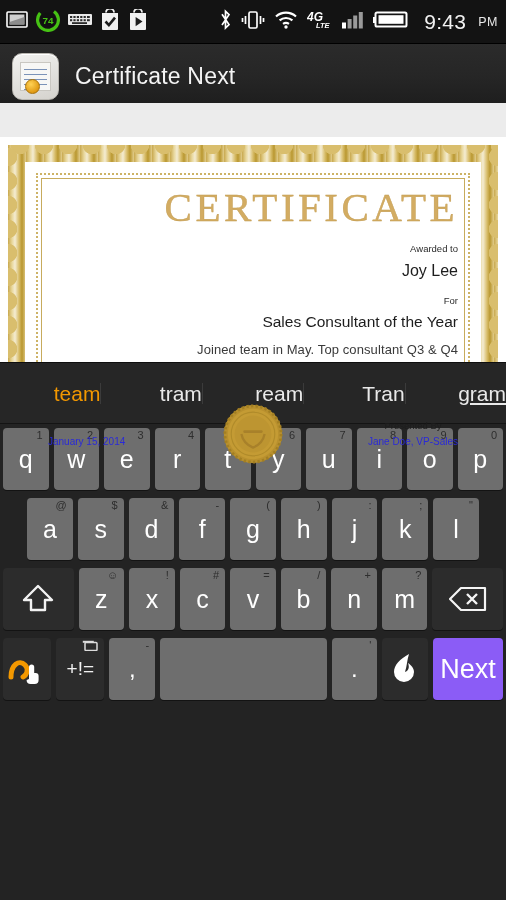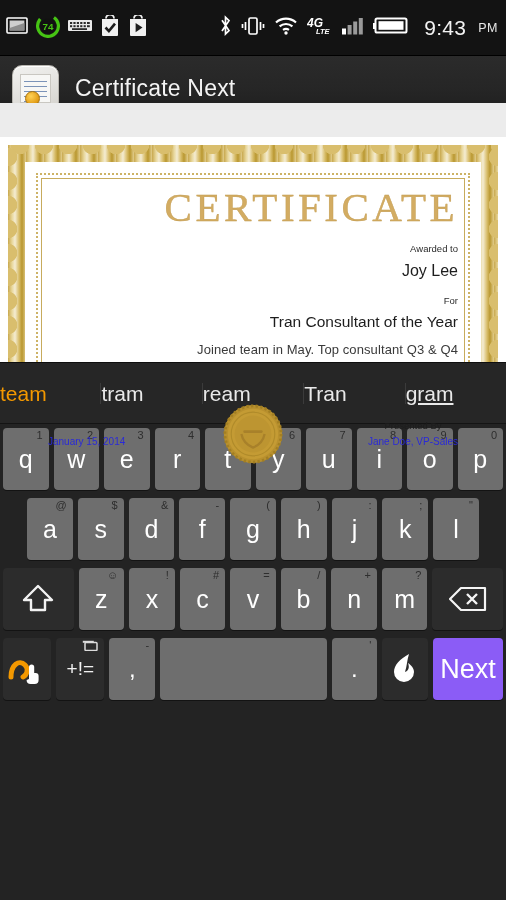--- a/index.html
+++ b/index.html
@@ -6,21 +6,21 @@
   html, body {
     width: 506px; height: 900px;
     background: #1c1c1c;
     font-family: "Liberation Sans", sans-serif;
     overflow: hidden;
   }
   #app { position: relative; width: 506px; height: 900px; }
 
   
   .statusbar {
-    height: 56px; width: 100%;
+    height: 44px; width: 100%;
     background: #131313;
     display: flex; align-items: center;
     padding: 0 8px 0 6px;
     border-bottom: 1px solid #000;
   }
   .sb-left { display: flex; align-items: center; gap: 8px; }
   .sb-right { display: flex; align-items: center; gap: 9px; margin-left: auto; }
   .sb-ico { display: block; }
   .sb-time {
     color: #f2f2f2; font-size: 21px; letter-spacing: .3px;
@@ -147,22 +147,22 @@
   .keyboard {
     position: absolute; left: 0; right: 0; bottom: 0; height: 538px;
     background: #232323;
   }
   .sugg {
     height: 62px; display: flex; align-items: center;
     background: #262626; border-top: 1px solid #0f0f0f;
     border-bottom: 1px solid #141414;
   }
   .sugg-item {
-    flex: 1; text-align: left; font-size: 21px; color: #e9e9e9;
-    border-right: 1px solid #3b3b3b; line-height: 1;
+    flex: 1; text-align: right; font-size: 21px; color: #e9e9e9;
+    border-right: 1px solid #3b3b3b; line-height: 1; padding-left: 44px;
   }
   .sugg-item:last-child { border-right: none; text-decoration: underline; }
   .sugg-item.active { color: #f39800; }
 
   
   .krow { display: flex; justify-content: center; padding: 4px 3px; gap: 5px; }
   .key {
     position: relative;
     background: #6e6e6e;
     border-radius: 4px;
@@ -310,21 +310,21 @@
         <div class="orn-scallop-left"></div>
         <div class="orn-scallop-right"></div>
         <div class="inner-dots"></div>
         <div class="inner-rule"></div>
 
         <div class="cert-body">
           <div class="cert-title">CERTIFICATE</div>
           <div class="lbl-small">Awarded to</div>
           <div class="val-name">Joy Lee</div>
           <div class="lbl-small">For</div>
-          <div class="val-award">Tran Consultant of the Year</div>
+          <div class="val-award">Sales Consultant of the Year</div>
           <div class="note">Joined team in May. Top consultant Q3 &amp; Q4</div>
         </div>
 
         <div class="foot">
           <div class="foot-date">January 15, 2014</div>
           <div class="foot-right">
             <div class="foot-pres">Presented By</div>
             <div class="foot-sign">Jane Doe, VP-Sales</div>
           </div>
         </div>

